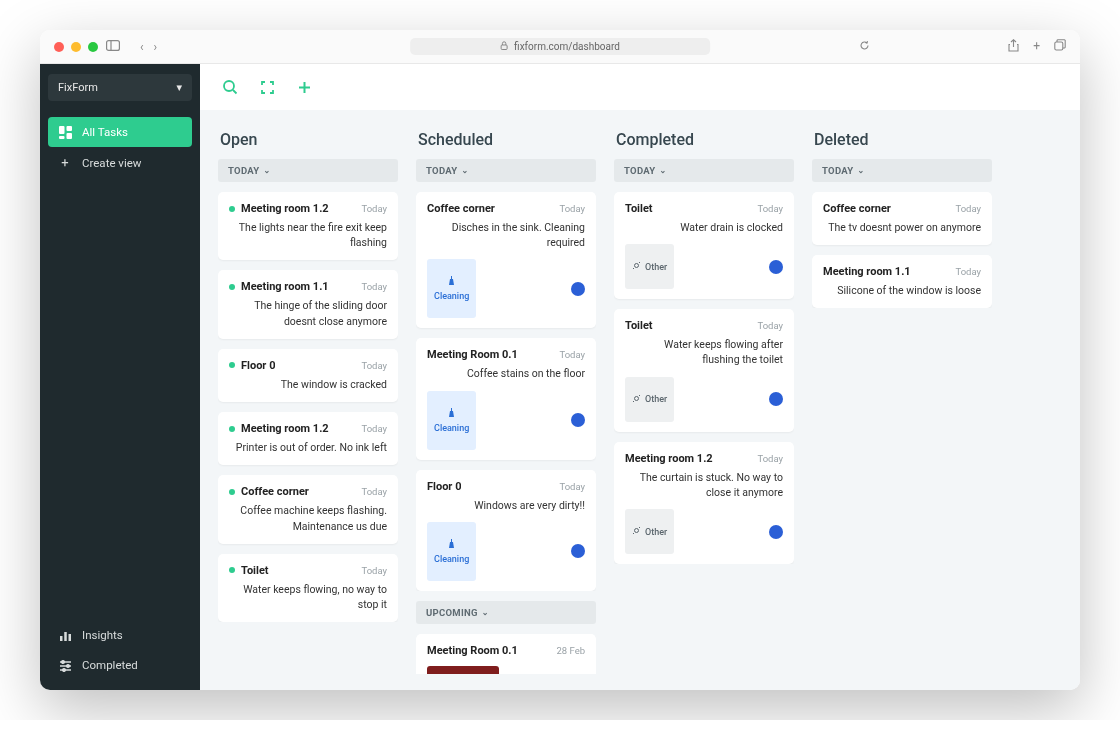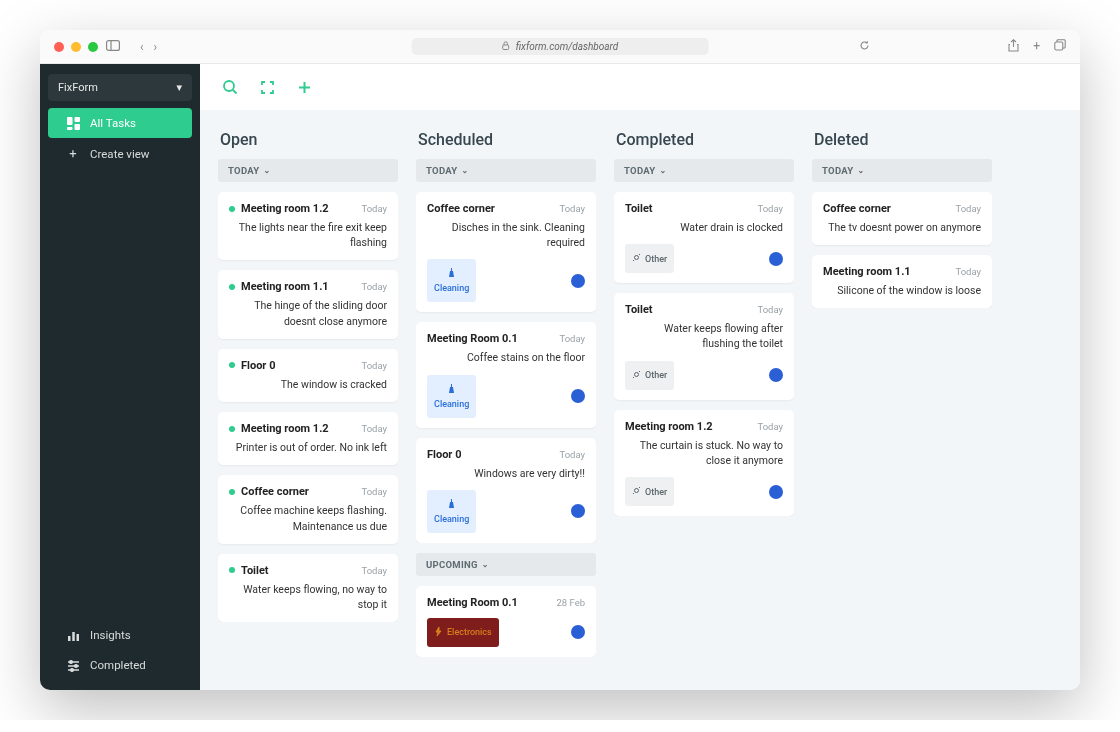--- a/index.html
+++ b/index.html
@@ -43,21 +43,20 @@
   left: 50%;
   transform: translateX(-50%);
   display: flex;
   align-items: center;
   gap: 6px;
   background: #eeeeee;
   padding: 3px 90px;
   border-radius: 5px;
   font-size: 10px;
   color: #666;
-  font-style: italic;
 }
 .tb-right { margin-left: auto; display: flex; gap: 14px; }
 
 .app-body { flex: 1; display: flex; overflow: hidden; }
 
 .sidebar {
   width: 160px;
   background: #1f2a2e;
   color: #fff;
   display: flex;
@@ -67,27 +66,27 @@
 }
 .workspace-btn {
   display: flex;
   align-items: center;
   justify-content: space-between;
   background: #2d383c;
   padding: 7px 10px;
   border-radius: 4px;
   color: #e8e8e8;
   font-size: 11px;
-  margin-bottom: 7px;
+  margin-bottom: 16px;
 }
 .nav-item {
   display: flex;
   align-items: center;
   gap: 10px;
-  padding: 8px 18px;
+  padding: 8px 10px;
   border-radius: 4px;
   color: #d8dcdc;
   font-size: 11.5px;
   cursor: pointer;
 }
 .nav-item.active {
   background: #2ecc8f;
   color: #fff;
 }
 .nav-item .nav-icon { width: 14px; display: inline-flex; justify-content: center; font-size: 13px; }
@@ -163,21 +162,21 @@
 .status-dot.green { background: #2ecc8f; }
 .card-title { font-size: 11px; font-weight: 700; color: #222; white-space: nowrap; overflow: hidden; text-overflow: ellipsis; }
 .card-date { font-size: 9.5px; color: #9aa2a7; }
 .card-desc { font-size: 10.5px; color: #333; line-height: 1.45; text-align: right; }
 .card-footer { display: flex; align-items: center; justify-content: space-between; margin-top: 9px; }
 .tag {
   display: inline-flex;
   align-items: center;
   gap: 4px;
   font-size: 9px;
-  padding: 9px 7px;
+  padding: 17px 7px;
   border-radius: 3px;
   font-weight: 500;
 }
 .tag.cleaning { background: #e3efff; color: #2b6fd6; flex-direction: column; }
 .tag.other { background: #eef0f1; color: #5b666d; }
 .tag.electronics { background: #7f1d1d; color: #d97d1a; }
 .tag-icon { font-size: 9px; }
 .avatar {
   width: 14px;
   height: 14px;

